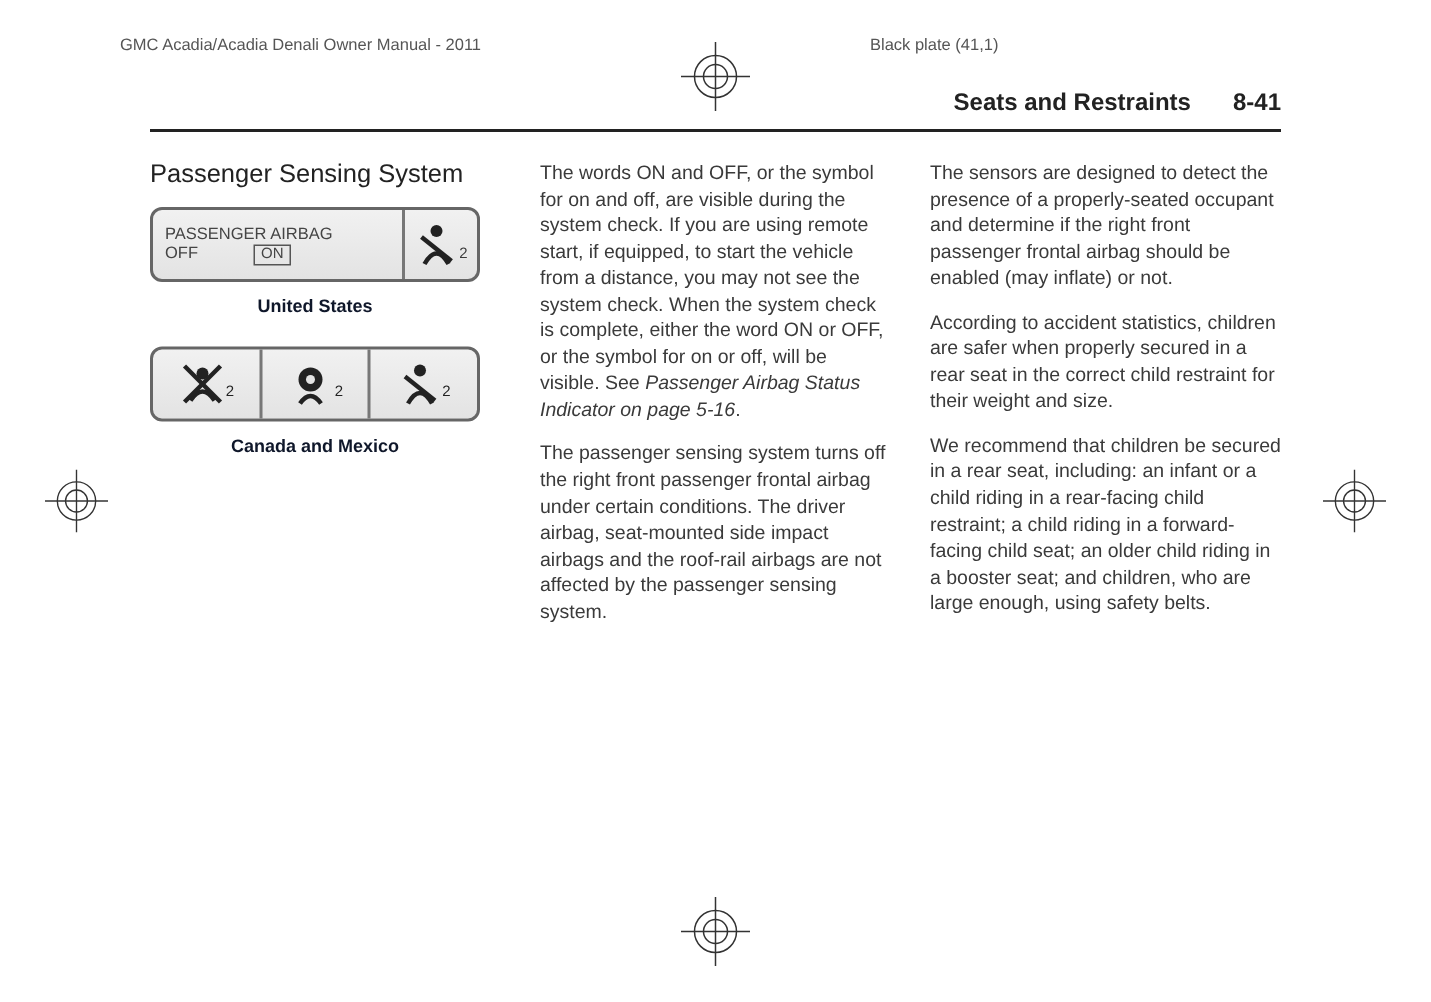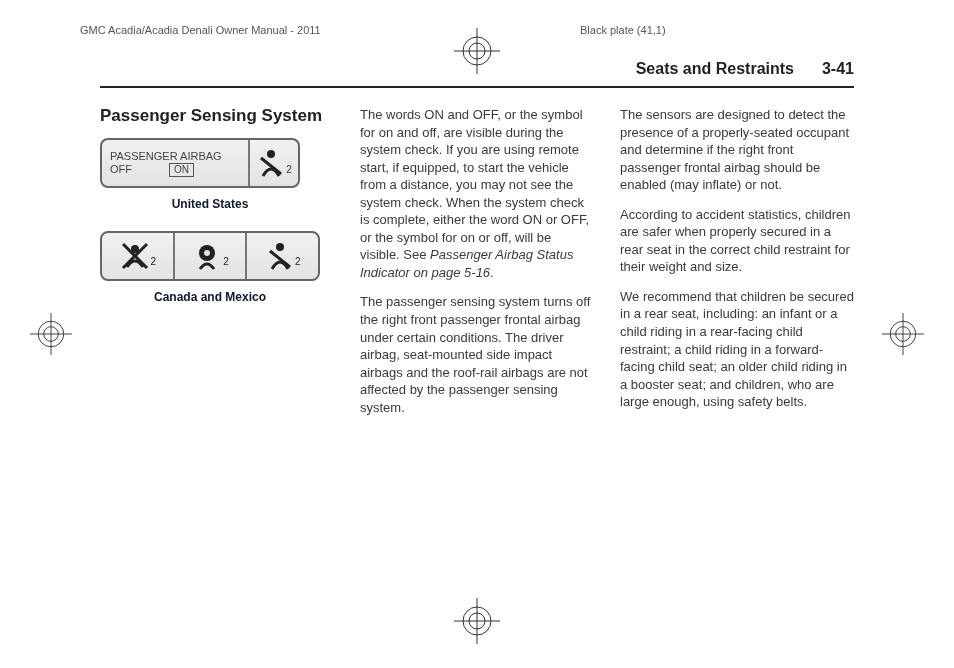--- a/index.html
+++ b/index.html
@@ -66,31 +66,31 @@
   .columns {
     display: flex;
     gap: 26px;
     font-size: 13px;
     line-height: 1.35;
     color: #3a3a3a;
   }
   .col { flex: 1 1 0; }
   h2 {
     font-size: 17px;
-    font-weight: bold;
+    font-weight: normal;
     color: #222;
     margin-bottom: 8px;
     line-height: 1.2;
   }
   .para { margin-bottom: 12px; }
   .fig-box {
     border: 2px solid #666;
     border-radius: 8px;
     height: 50px;
-    width: 200px;
+    width: 220px;
     margin: 12px 0 8px 0;
     display: flex;
     align-items: center;
     overflow: hidden;
     background: linear-gradient(#f1f1f1,#e3e3e3);
   }
   .fig-us-inner {
     flex: 1;
     padding: 4px 8px;
     font-size: 11px;
@@ -183,21 +183,21 @@
     <circle cx="23" cy="23" r="14" fill="none" stroke="#333" stroke-width="1"></circle>
     <circle cx="23" cy="23" r="8" fill="none" stroke="#333" stroke-width="1"></circle>
     <line x1="23" y1="0" x2="23" y2="46" stroke="#333" stroke-width="1"></line>
     <line x1="0" y1="23" x2="46" y2="23" stroke="#333" stroke-width="1"></line>
   </svg>
 </div>
 
 <div class="page-frame">
 
   <div class="running-head">
-    <span>Seats and Restraints</span><span class="gap"></span><span>3-41</span>
+    <span>Seats and Restraints</span><span class="gap"></span><span>8-41</span>
   </div>
 
   <div class="columns">
 
     <div class="col">
       <h2>Passenger Sensing System</h2>
 
       <div class="fig-box">
         <div class="fig-us-inner">
           <div>PASSENGER AIRBAG</div>

